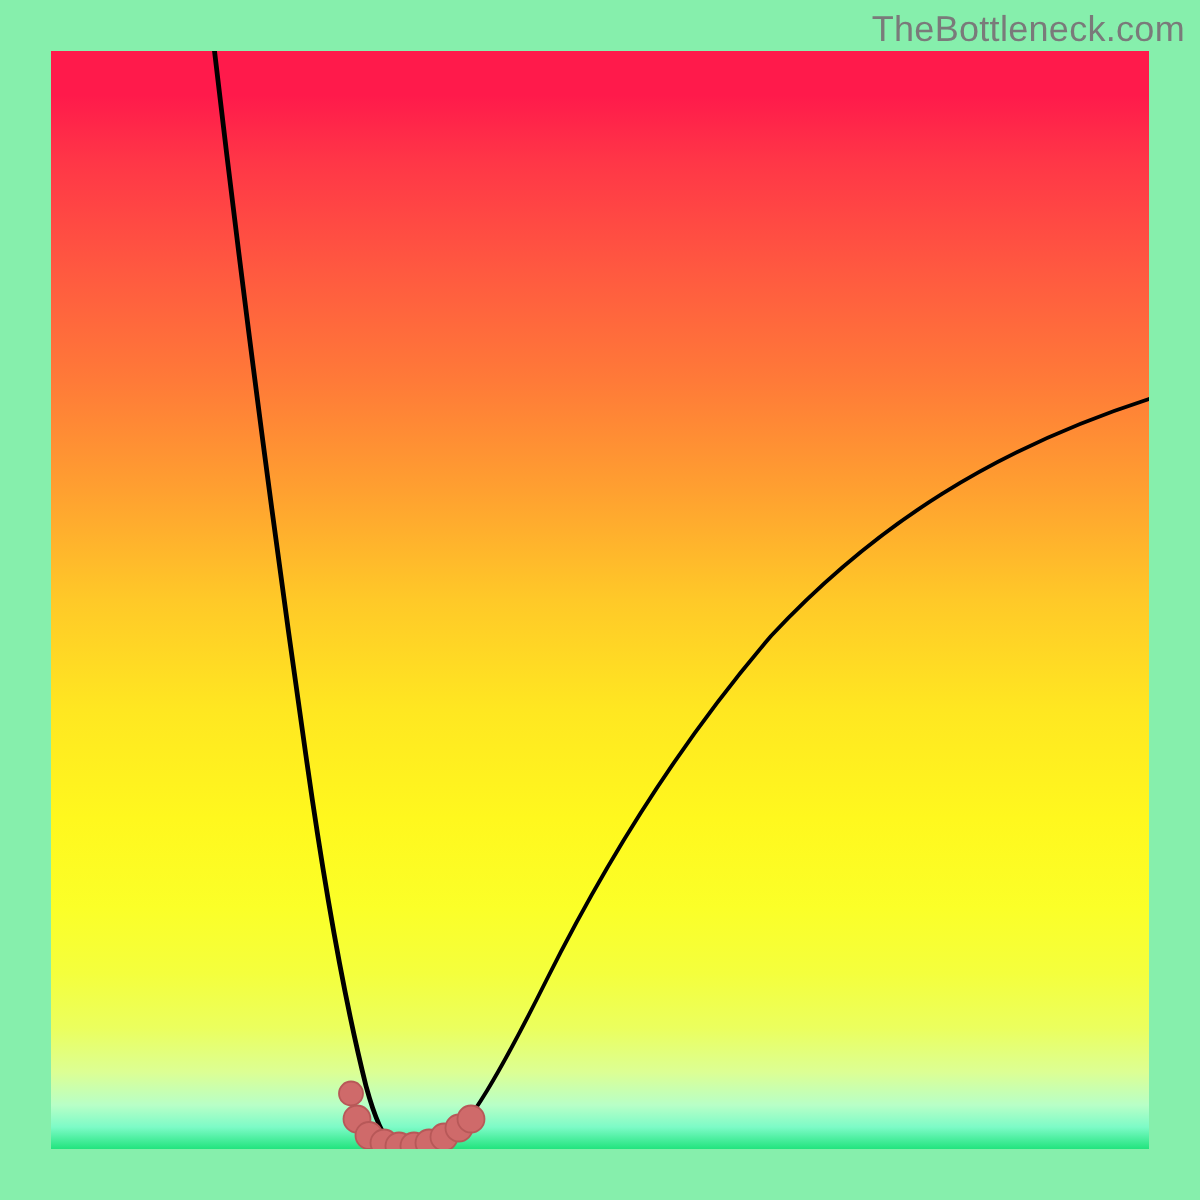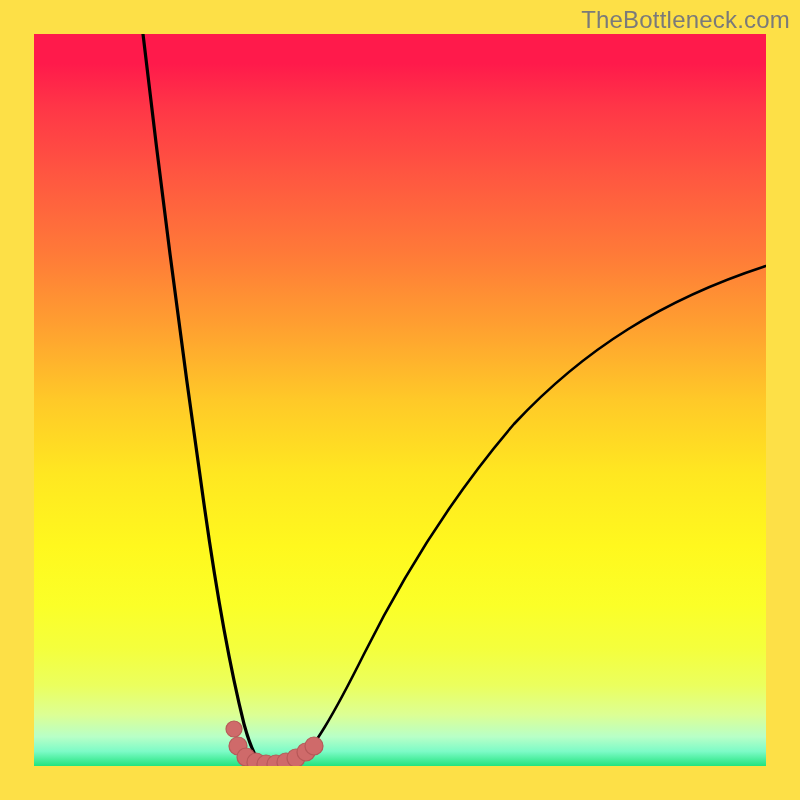--- a/index.html
+++ b/index.html
@@ -10,21 +10,21 @@
     background: #000;
     overflow: hidden;
     font-family: Arial, Helvetica, sans-serif;
   }
   .frame {
     position: absolute;
     left: 0;
     top: 0;
     width: 800px;
     height: 800px;
-    background: #fde047;
+    background: #86efac;
   }
   .plot {
     position: absolute;
     left: 34px;
     top: 34px;
     width: 732px;
     height: 732px;
     background: linear-gradient(
       to bottom,
       #ff1a4b 0%,

